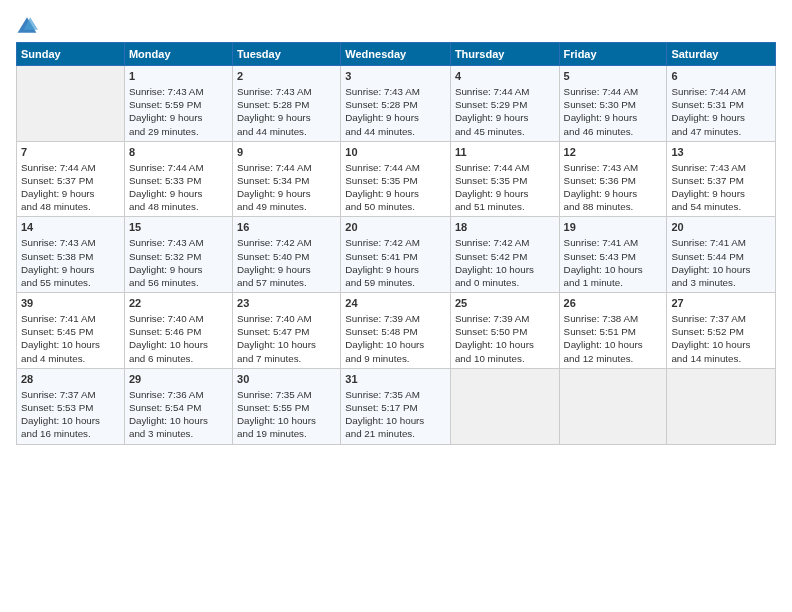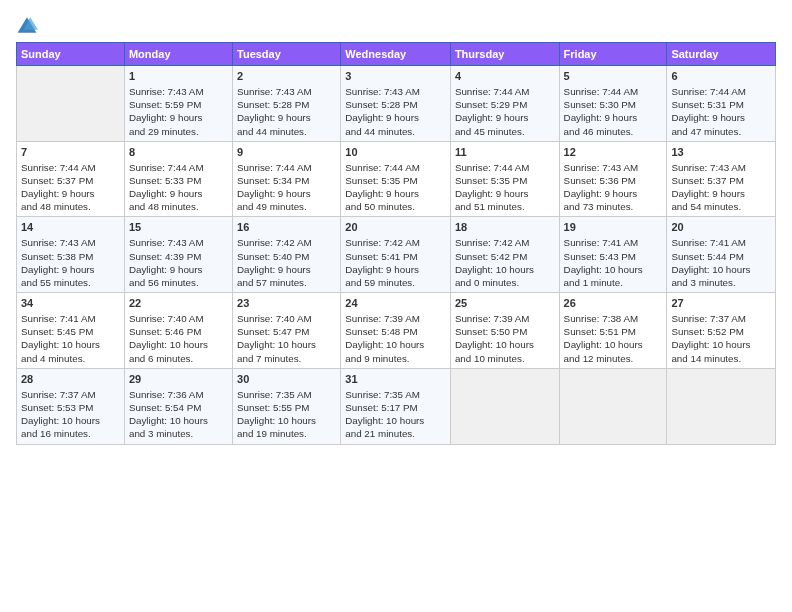--- a/index.html
+++ b/index.html
@@ -60,21 +60,21 @@
       font-size: 15px;
       color: #333;
       margin-top: 2px;
     }
     .calendar-table {
       width: 100%;
       border-collapse: collapse;
       font-size: 10.5px;
     }
     .calendar-table thead tr th {
-      background: #8b5cf6;
+      background: #0369a1;
       color: #fff;
       padding: 5px 4px;
       font-size: 11px;
       font-weight: bold;
       border: 1px solid #2a6cb5;
       text-align: left;
     }
     .calendar-table tbody tr td {
       border: 1px solid #ccc;
       vertical-align: top;
@@ -221,42 +221,42 @@
             <div class="day-info">Sunrise: 7:44 AM</div>
             <div class="day-info">Sunset: 5:35 PM</div>
             <div class="day-info">Daylight: 9 hours</div>
             <div class="day-info">and 51 minutes.</div>
           </td>
           <td>
             <span class="day-num">12</span>
             <div class="day-info">Sunrise: 7:43 AM</div>
             <div class="day-info">Sunset: 5:36 PM</div>
             <div class="day-info">Daylight: 9 hours</div>
-            <div class="day-info">and 73 minutes.</div>
+            <div class="day-info">and 88 minutes.</div>
           </td>
           <td>
             <span class="day-num">13</span>
             <div class="day-info">Sunrise: 7:43 AM</div>
             <div class="day-info">Sunset: 5:37 PM</div>
             <div class="day-info">Daylight: 9 hours</div>
             <div class="day-info">and 54 minutes.</div>
           </td>
         </tr>
         <tr>
           <td>
             <span class="day-num">14</span>
             <div class="day-info">Sunrise: 7:43 AM</div>
             <div class="day-info">Sunset: 5:38 PM</div>
             <div class="day-info">Daylight: 9 hours</div>
             <div class="day-info">and 55 minutes.</div>
           </td>
           <td>
             <span class="day-num">15</span>
             <div class="day-info">Sunrise: 7:43 AM</div>
-            <div class="day-info">Sunset: 4:39 PM</div>
+            <div class="day-info">Sunset: 5:32 PM</div>
             <div class="day-info">Daylight: 9 hours</div>
             <div class="day-info">and 56 minutes.</div>
           </td>
           <td>
             <span class="day-num">16</span>
             <div class="day-info">Sunrise: 7:42 AM</div>
             <div class="day-info">Sunset: 5:40 PM</div>
             <div class="day-info">Daylight: 9 hours</div>
             <div class="day-info">and 57 minutes.</div>
           </td>
@@ -284,21 +284,21 @@
           <td>
             <span class="day-num">20</span>
             <div class="day-info">Sunrise: 7:41 AM</div>
             <div class="day-info">Sunset: 5:44 PM</div>
             <div class="day-info">Daylight: 10 hours</div>
             <div class="day-info">and 3 minutes.</div>
           </td>
         </tr>
         <tr>
           <td>
-            <span class="day-num">34</span>
+            <span class="day-num">39</span>
             <div class="day-info">Sunrise: 7:41 AM</div>
             <div class="day-info">Sunset: 5:45 PM</div>
             <div class="day-info">Daylight: 10 hours</div>
             <div class="day-info">and 4 minutes.</div>
           </td>
           <td>
             <span class="day-num">22</span>
             <div class="day-info">Sunrise: 7:40 AM</div>
             <div class="day-info">Sunset: 5:46 PM</div>
             <div class="day-info">Daylight: 10 hours</div>

